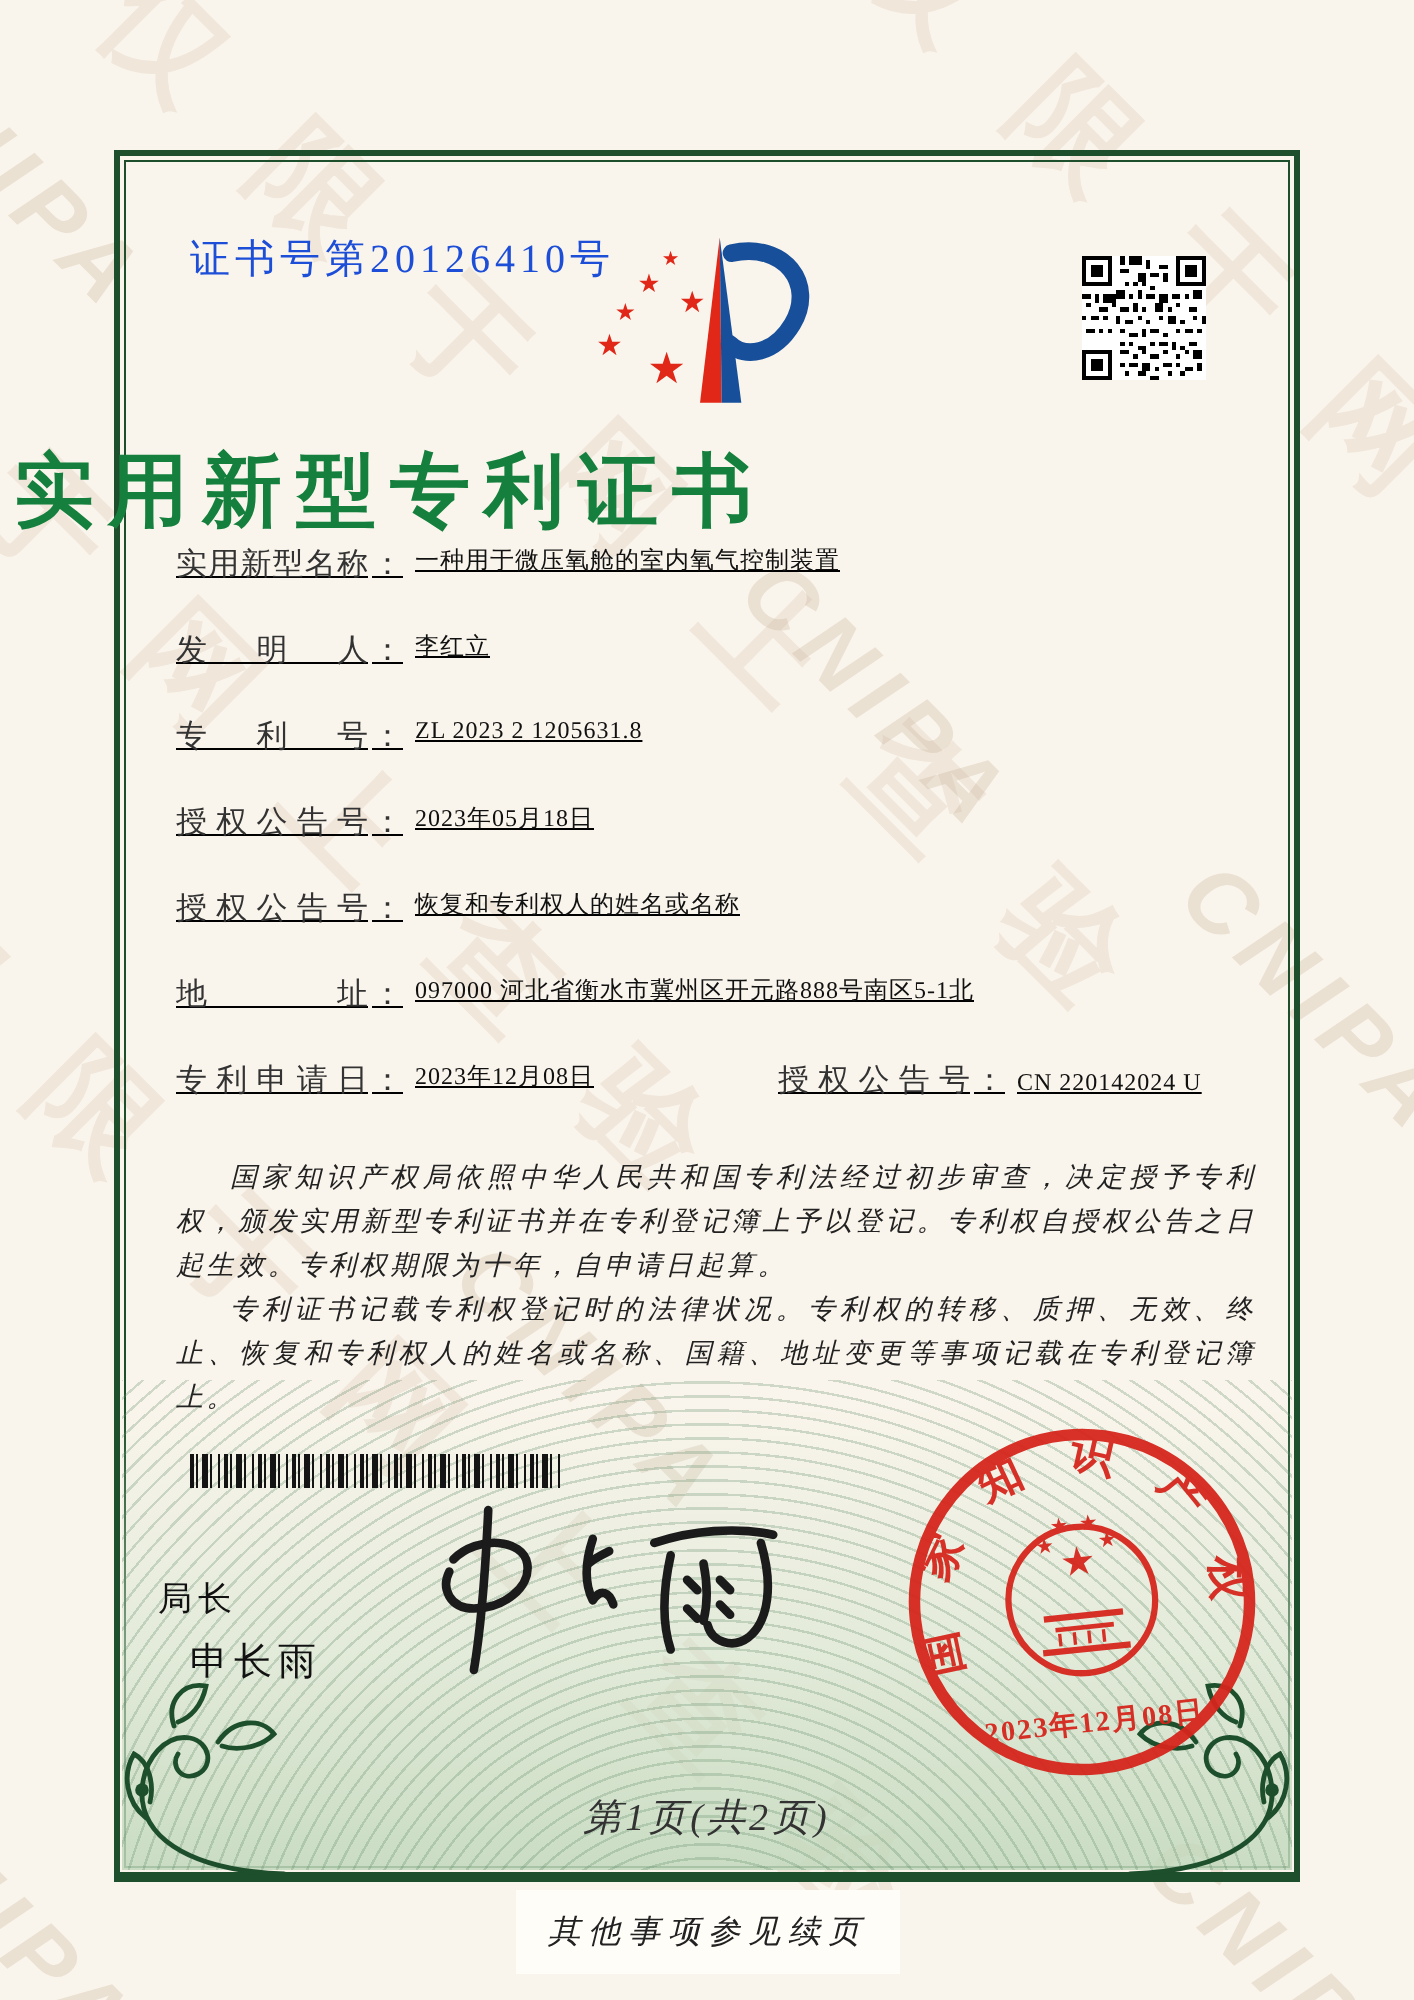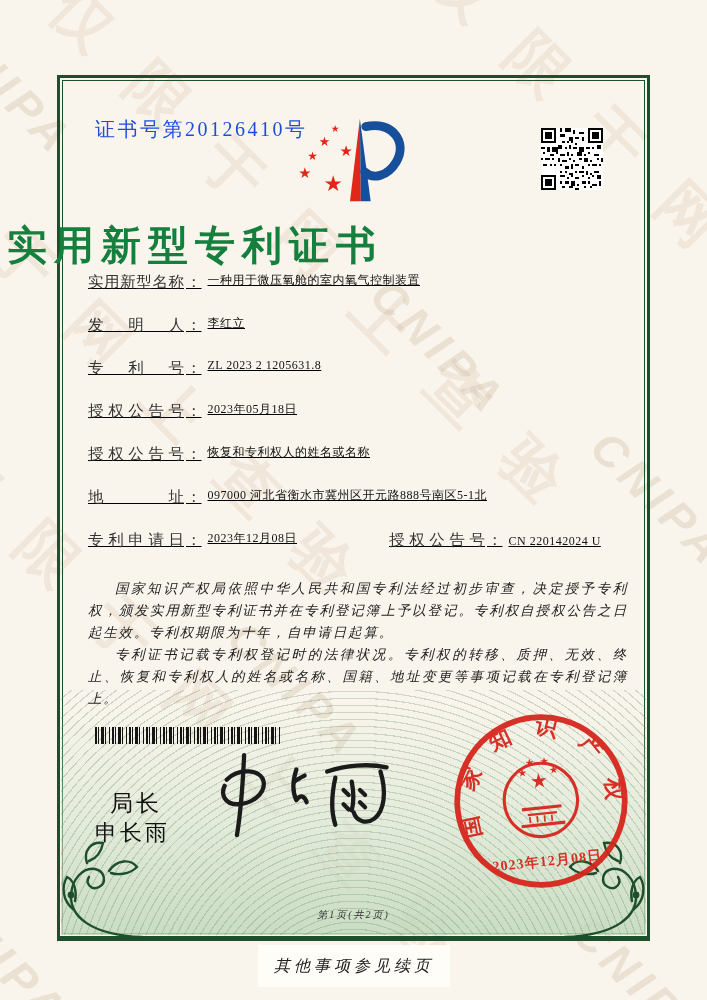--- a/index.html
+++ b/index.html
@@ -20,21 +20,21 @@
   
   .border-outer{position:absolute;left:57px;top:75px;width:593px;height:866px;border:3px solid var(--border-green);border-bottom-width:5px;box-sizing:border-box;background:transparent;}
   .border-inner{position:absolute;inset:2px;border:1px solid var(--border-green);}
   .wave{position:absolute;left:1px;right:1px;bottom:1px;height:245px;
     background-image:
       repeating-radial-gradient(circle at 50% 135%, rgba(96,140,105,0.28) 0 1.2px, rgba(0,0,0,0) 1.2px 7px),
       linear-gradient(to top, rgba(193,216,188,0.85) 0%, rgba(208,226,202,0.55) 45%, rgba(235,242,232,0) 96%);}
   .orn{position:absolute;bottom:-6px;width:88px;height:106px;}
   .orn.left{left:-4px;}
   .orn.right{right:-4px;transform:scaleX(-1);}
-  .page-num{position:absolute;left:0;right:0;bottom:14px;text-align:center;font-size:10px;letter-spacing:2px;color:#333;font-style:italic;}
+  .page-num{position:absolute;left:0;right:0;bottom:14px;text-align:center;font-size:19px;letter-spacing:2px;color:#333;font-style:italic;}
 
   
   .cert-no{position:absolute;left:95px;top:116px;font-size:20px;letter-spacing:2.5px;color:#1d4ed8;}
   .logo{position:absolute;left:292px;top:114px;width:118px;height:94px;}
   .qr{position:absolute;left:541px;top:128px;width:62px;height:62px;}
   .title{position:absolute;left:0;right:0;top:218px;font-size:40px;font-weight:700;letter-spacing:7px;text-indent:7px;color:#15803d;}
 
   
   .fields{position:absolute;left:88px;top:272px;width:545px;}
   .frow{display:flex;align-items:flex-start;height:43px;text-decoration:underline;}
@@ -43,22 +43,22 @@
   .fval{font-size:12px;color:#111;letter-spacing:0.5px;}
   .fpair2{margin-left:92px;display:flex;align-items:baseline;}
 
   
   .paras{position:absolute;left:88px;top:578px;width:540px;font-size:13.5px;line-height:22px;letter-spacing:1.8px;color:#222;font-style:italic;text-align:justify;}
   .paras p{margin:0;text-indent:2em;}
 
   
   .barcode{position:absolute;left:95px;top:727px;width:187px;height:17px;
     background:repeating-linear-gradient(90deg,#141414 0 2px,rgba(0,0,0,0) 2px 3px,#141414 3px 4px,rgba(0,0,0,0) 4px 6px,#141414 6px 9px,rgba(0,0,0,0) 9px 10px,#141414 10px 11px,rgba(0,0,0,0) 11px 14px,#141414 14px 15px,rgba(0,0,0,0) 15px 17px);}
-  .signer-title{position:absolute;left:110px;top:788px;font-size:23px;letter-spacing:3px;color:#111;font-family:"Liberation Sans","DejaVu Sans",sans-serif;}
-  .signer-name{position:absolute;left:95px;top:818px;font-size:22px;letter-spacing:3px;color:#111;font-family:"Liberation Sans","DejaVu Sans",sans-serif;}
+  .signer-title{position:absolute;left:79px;top:788px;font-size:17px;letter-spacing:3px;color:#111;font-family:"Liberation Sans","DejaVu Sans",sans-serif;}
+  .signer-name{position:absolute;left:95px;top:818px;font-size:19px;letter-spacing:3px;color:#111;font-family:"Liberation Sans","DejaVu Sans",sans-serif;}
   .signature{position:absolute;left:198px;top:746px;width:205px;height:94px;}
   .sig-stroke{fill:none;stroke:#1b1b1b;stroke-width:4.2;stroke-linecap:round;stroke-linejoin:round;}
 
   .seal{position:absolute;left:452px;top:712px;width:178px;height:178px;transform:rotate(-6deg);opacity:0.94;}
   .seal-red{fill:var(--seal-red);}
   .seal-ring{fill:none;stroke:var(--seal-red);stroke-width:5.5;}
   .seal-wreath{fill:none;stroke:var(--seal-red);stroke-width:3;}
   .seal-ringtext{font-size:21px;font-weight:700;letter-spacing:21px;fill:var(--seal-red);}
   .seal-date{font-size:13.5px;font-weight:700;letter-spacing:1px;fill:var(--seal-red);}
   .seal-star{fill:var(--seal-red);font-family:"DejaVu Sans",sans-serif;}

